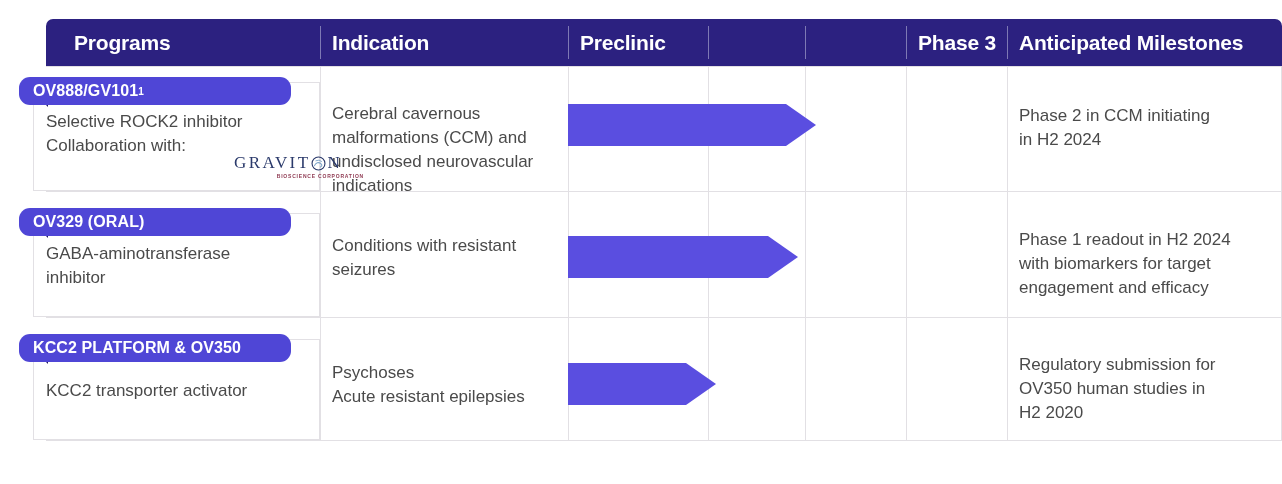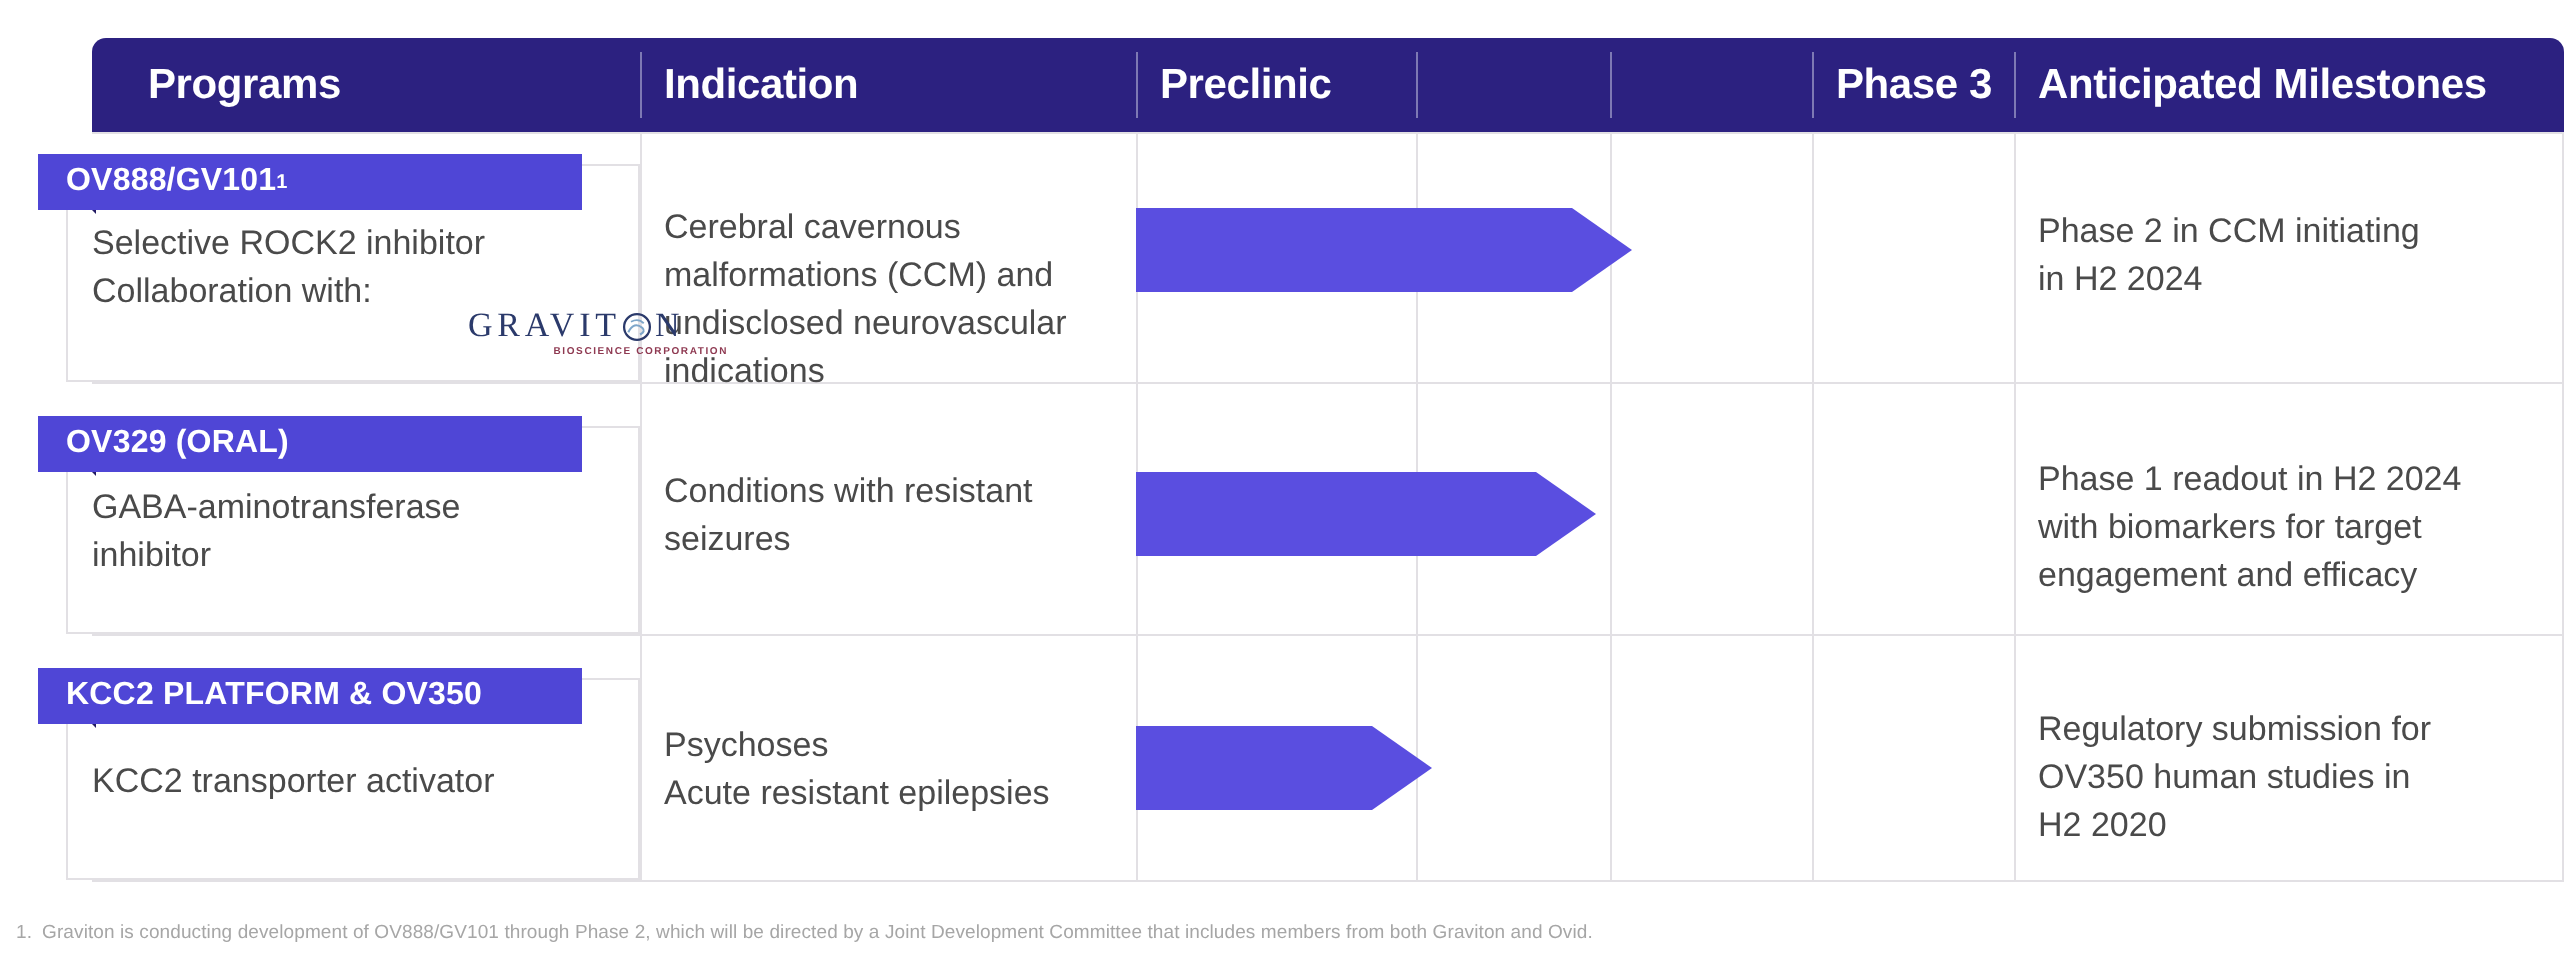--- a/index.html
+++ b/index.html
@@ -79,20 +79,21 @@
     background:#4f46d6;
     display:flex;align-items:center;
     box-sizing:border-box;
     padding-left:14px;
     color:#ffffff;
     font-size:16px;
     font-weight:bold;
     letter-spacing:0.1px;
     white-space:nowrap;
     z-index:5;
+    border-radius:11px;
   }
   .banner sup{font-size:10px; vertical-align:super;}
   .fold{
     position:absolute;
     width:0;height:0;
     border-left:15px solid transparent;
     border-top:15px solid #221a63;
     z-index:4;
   }
 
@@ -278,17 +279,14 @@
     <div class="indic" style="left:286px;top:295px;width:240px;">Psychoses
 Acute resistant epilepsies</div>
 
     <div class="arrow" id="a2" style="top: 297px; left: 522px; width: 148px; clip-path: polygon(0% 0%, 79.73% 0%, 100% 50%, 79.73% 100%, 0% 100%);"></div>
 
     <div class="miles" style="left:973px;top:287px;width:260px;">Regulatory submission for
 OV350 human studies in
 H2 2020</div>
   </div>
 
-  <div class="footnote">
-    <span class="fn-num">1.</span><span>Graviton is conducting development of OV888/GV101 through Phase 2, which will be directed by a Joint Development Committee that includes members from both Graviton and Ovid.</span>
-  </div>
 
 </div>
 
 </body></html>

